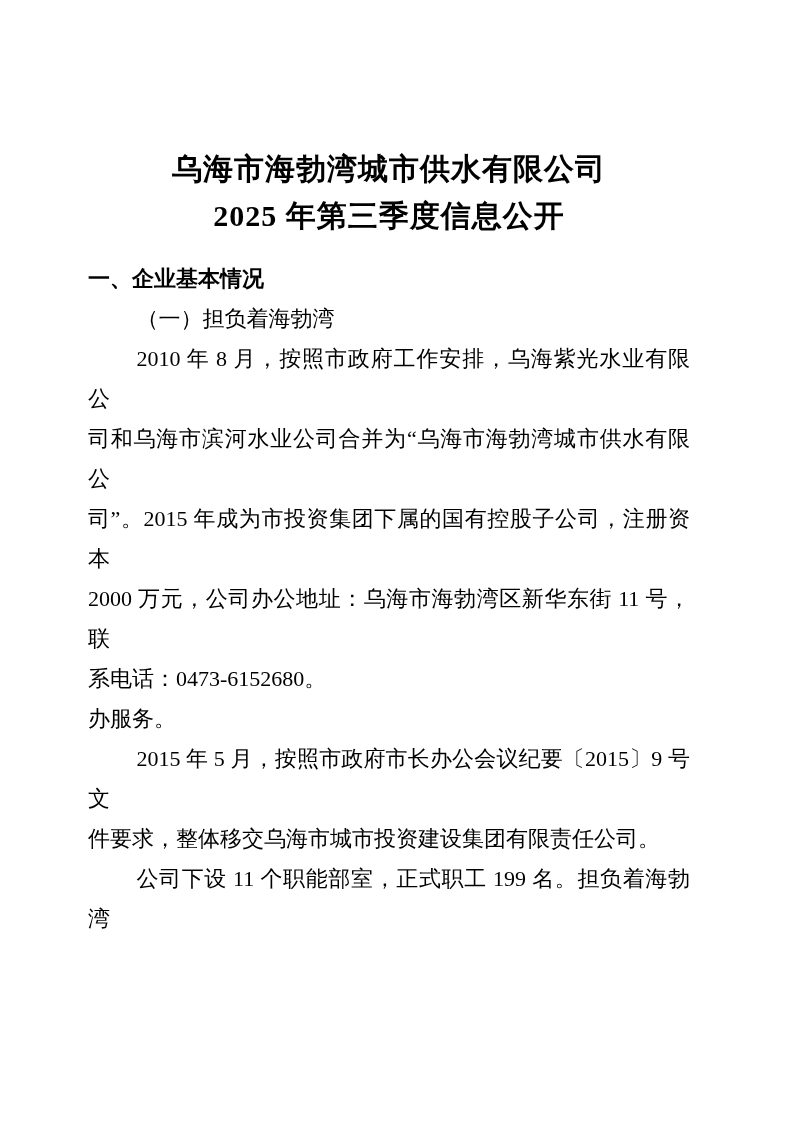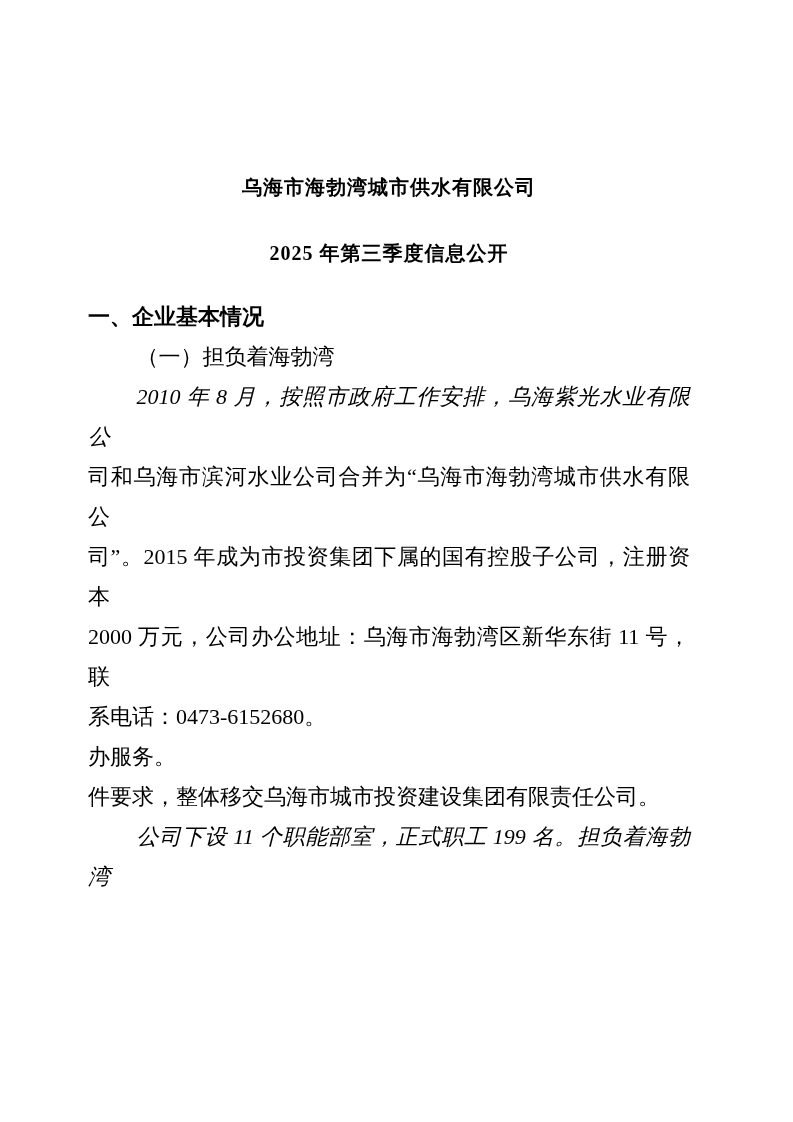--- a/index.html
+++ b/index.html
@@ -16,25 +16,24 @@
     overflow: hidden;
     box-sizing: border-box;
     padding: 145px 103px 0 88px;
     font-family: "Liberation Serif", "DejaVu Serif", serif;
   }
   .title-block {
     text-align: center;
     margin-bottom: 20px;
   }
   .title-line {
-    font-size: 20px;
+    font-size: 30px;
     line-height: 47px;
     font-weight: bold;
     letter-spacing: 1px;
-    margin-top: 19px;
   }
   .heading1 {
     font-family: "Liberation Sans", "DejaVu Sans", sans-serif;
     font-weight: bold;
     font-size: 22px;
     line-height: 40px;
     margin-top: 20px;
   }
   .heading2 {
     font-size: 22px;
@@ -43,21 +42,20 @@
   }
   .para .line {
     font-size: 22px;
     line-height: 40px;
     text-align: justify;
     text-align-last: justify;
     white-space: normal;
   }
   .para .line.first {
     text-indent: 2.2em;
-    font-style: italic;
   }
   .para .line.end {
     text-align-last: left;
   }
 </style>
 </head>
 <body>
 
 <div class="page">
   <div class="title-block">
@@ -71,19 +69,20 @@
         <div class="line first">2010 年 8 月，按照市政府工作安排，乌海紫光水业有限公</div>
         <div class="line">司和乌海市滨河水业公司合并为“乌海市海勃湾城市供水有限公</div>
         <div class="line">司”。2015 年成为市投资集团下属的国有控股子公司，注册资本</div>
         <div class="line">2000 万元，公司办公地址：乌海市海勃湾区新华东街 11 号，联</div>
         <div class="line end">系电话：0473-6152680。</div>
       </div>
       <div class="para">
         <div class="line end">办服务。</div>
       </div>
       <div class="para">
+        <div class="line first">2015 年 5 月，按照市政府市长办公会议纪要〔2015〕9 号文</div>
         <div class="line end">件要求，整体移交乌海市城市投资建设集团有限责任公司。</div>
       </div>
       <div class="para">
         <div class="line first">公司下设 11 个职能部室，正式职工 199 名。担负着海勃湾</div>
       </div>
     </div>
 </div>
 
 </body></html>

